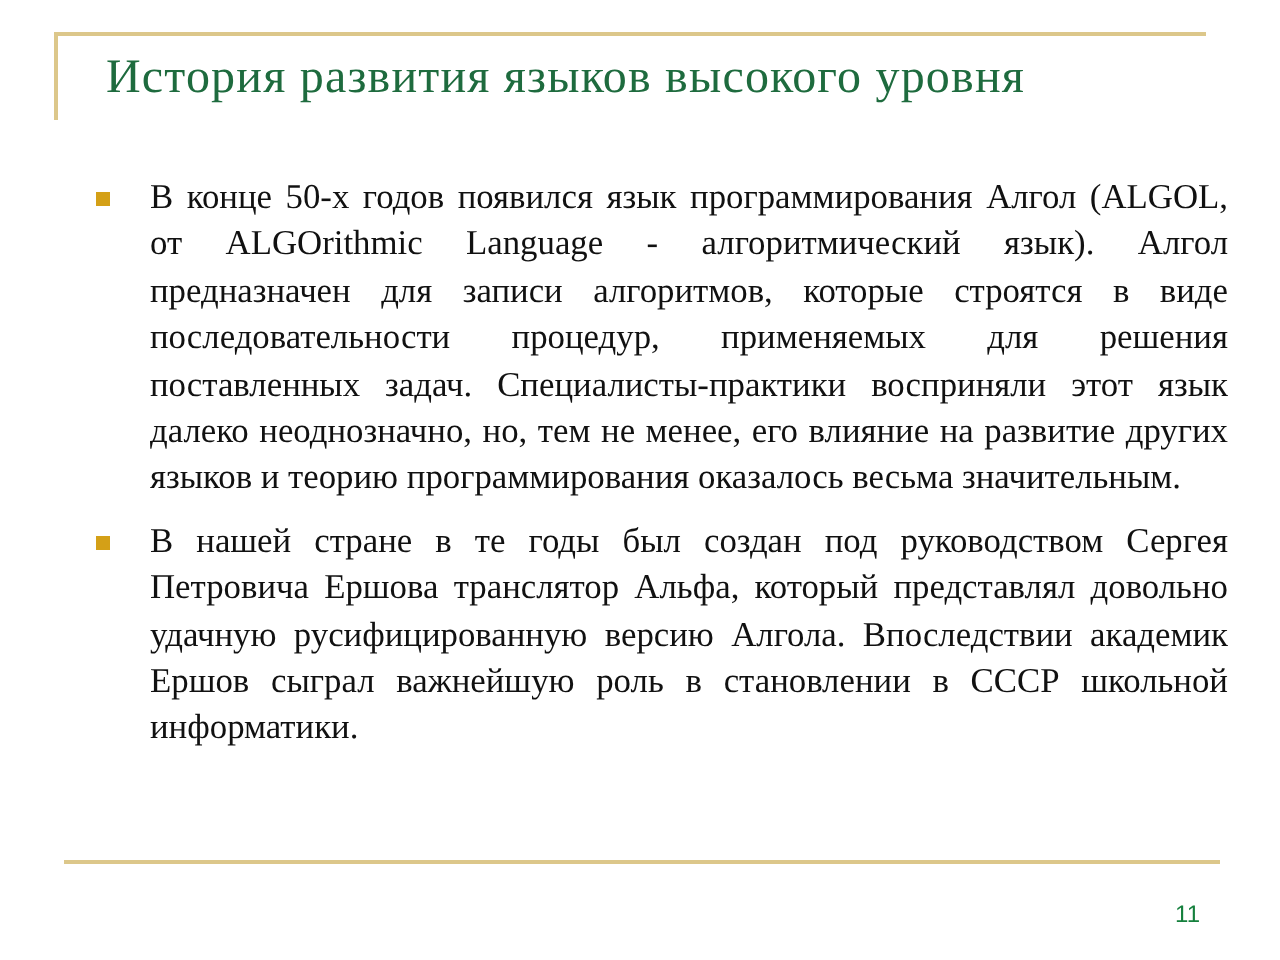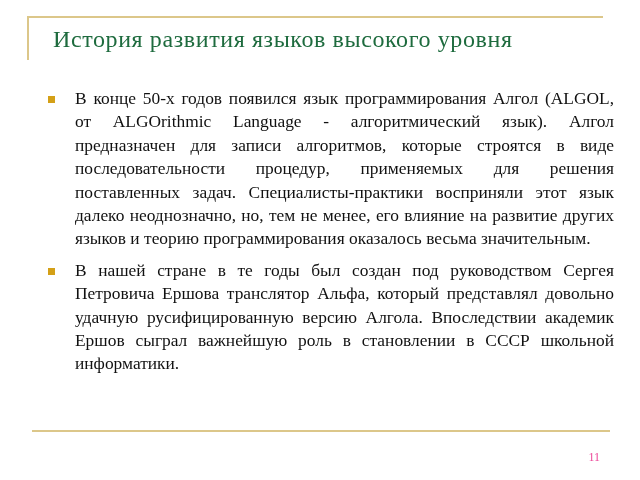--- a/index.html
+++ b/index.html
@@ -34,22 +34,22 @@
   .bullet-marker {
     position: absolute; left: 0; top: 9px; width: 7px; height: 7px;
     background: #d4a017;
   }
   .bottom-rule {
     position: absolute; left: 32px; top: 430px; width: 578px; height: 2px;
     background: #dcc78a;
   }
   .page-number {
     position: absolute; right: 40px; top: 450px;
-    font-family: Liberation Serif, serif;
-    font-size: 12px; color: #ec4899;
+    font-family: Liberation Sans, sans-serif;
+    font-size: 12px; color: #15803d;
   }
 </style>
 </head>
 <body>
 
 <div class="top-rule"></div>
 <div class="left-rule"></div>
 
 <h1 class="title">История развития языков высокого уровня</h1>
 

